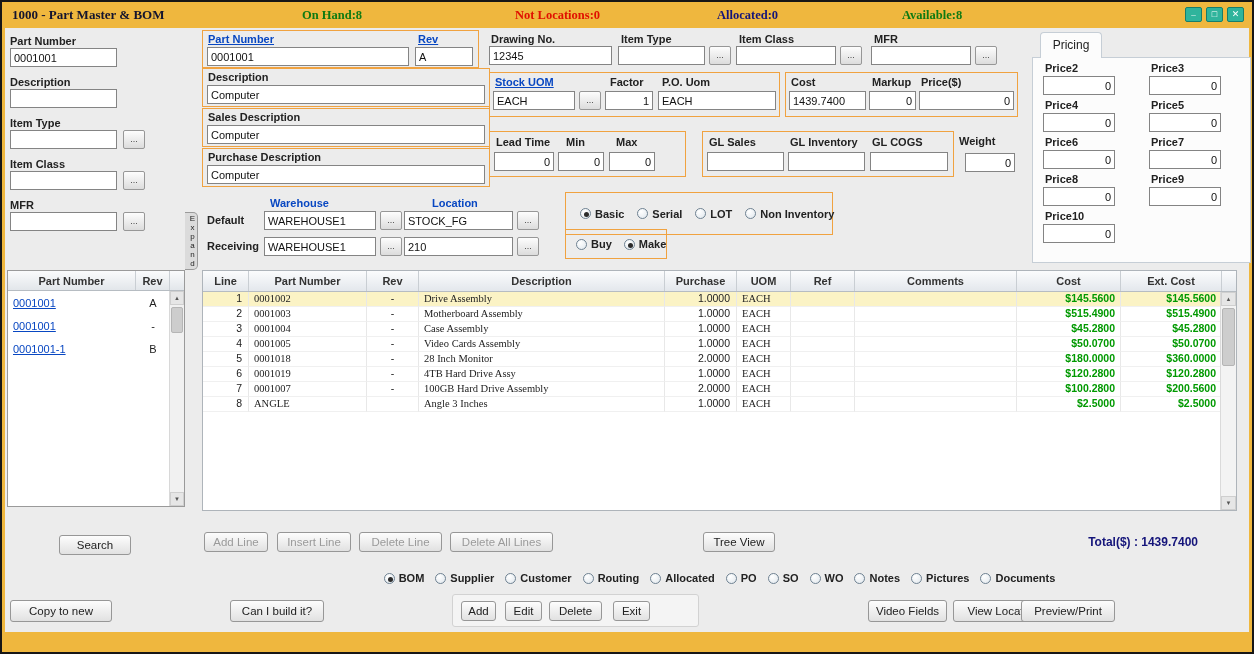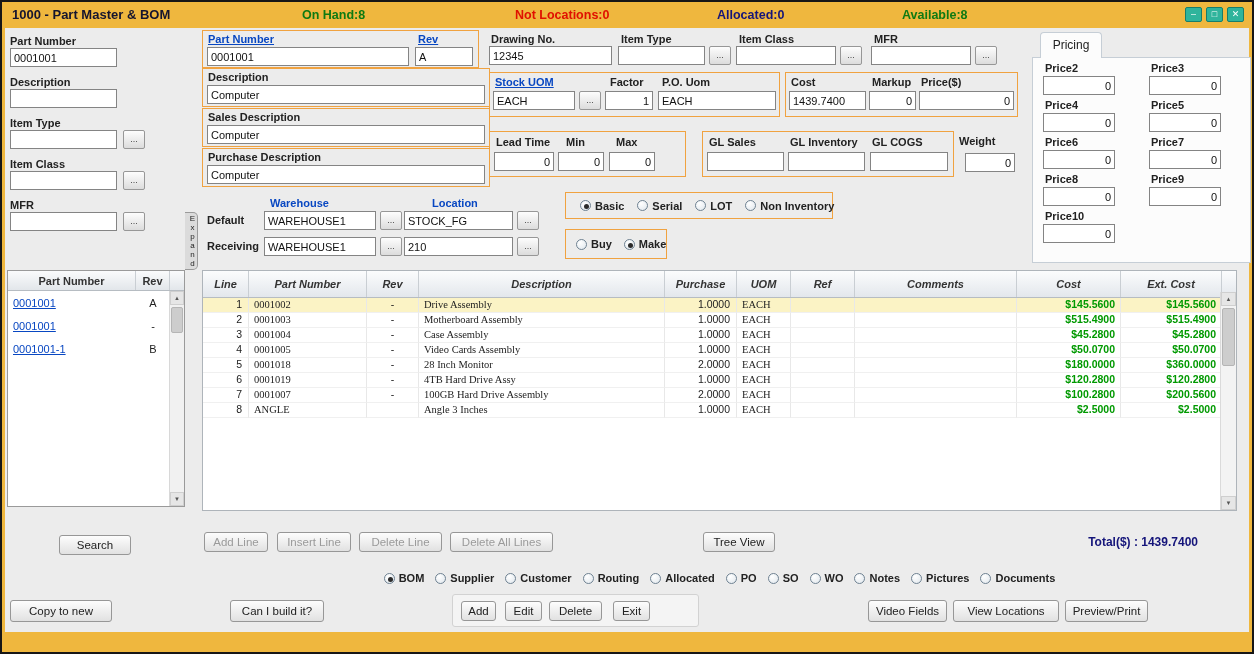--- a/index.html
+++ b/index.html
@@ -1,21 +1,21 @@
 <!DOCTYPE html>
 <html><head>
 <meta charset="utf-8">
 <style>
   * { margin:0; padding:0; box-sizing:border-box; }
   html,body { width:1254px; height:654px; font-family:"Liberation Sans",sans-serif; }
   .window { position:relative; width:1254px; height:654px; border:2px solid #161616; background:#EFB73E; overflow:hidden; }
   .content-bg { position:absolute; left:3px; right:3px; top:26px; height:604px; background:#ECECEC; }
 
   
-  .titlebar { position:absolute; left:0; top:0; right:0; height:26px; }
+  .titlebar { position:absolute; left:0; top:0; right:0; height:26px;font-family:Liberation Serif, serif; }
   .tb-title { position:absolute; left:10px; top:5px; font-size:13px; font-weight:bold; color:#14142E; }
   .tb-stat { position:absolute; top:6px; font-size:12.5px; font-weight:bold; }
   .green { color:#0E7A12; } .red { color:#E01000; } .navy { color:#14147A; }
   .winbtns { position:absolute; right:8px; top:5px; display:flex; gap:4px; }
   .wbtn { width:17px; height:15px; background:#2FB49C; border:1px solid #177E6C; border-radius:2px; color:#fff; font-size:9px; line-height:13px; text-align:center; cursor:pointer; }
 
   
   .flbl { position:absolute; font-size:11px; font-weight:bold; color:#222; white-space:nowrap; }
   .blue { color:#0847C2; } .u { text-decoration:underline; }
   .tb { position:absolute; height:19px; border:1px solid #848484; background:#fff; font-family:"Liberation Sans",sans-serif; font-size:11px; padding:0 3px; color:#111; }
@@ -44,21 +44,21 @@
   .thumb { position:absolute; left:1px; right:1px; background:#cdcdcd; border:1px solid #b5b5b5; border-radius:2px; cursor:pointer; }
 
   .expand { position:absolute; left:183px; top:210px; width:13px; height:58px; background:#DBDBDB; border:1px solid #9a9a9a; border-left:none; border-radius:0 5px 5px 0; writing-mode:vertical-rl; text-orientation:upright; font-size:8px; color:#222; text-align:center; letter-spacing:0; cursor:pointer; }
 
   
   .pr-tab { position:absolute; left:1038px; top:30px; width:62px; height:26px; background:#FCFCFC; border:1px solid #C6CED6; border-bottom:none; border-radius:4px 4px 0 0; font-size:12px; color:#222; text-align:center; line-height:25px; z-index:2; cursor:pointer; }
   .pr-body { position:absolute; left:1030px; top:55px; width:219px; height:206px; background:#FCFCFC; border:1px solid #C6CED6; z-index:1; }
 
   
   .bom { position:absolute; left:200px; top:268px; width:1035px; height:241px; background:#fff; border:1px solid #aeb4ba; }
-  .bom-head { display:flex; height:27px; background:linear-gradient(#fbfcfd,#e3e7ec); border-bottom:1px solid #b6bcc2;font-style:italic; }
+  .bom-head { display:flex; height:21px; background:linear-gradient(#fbfcfd,#e3e7ec); border-bottom:1px solid #b6bcc2; }
   .bh { border-right:1px solid #c9ced3; display:flex; align-items:center; justify-content:center; font-size:11px; font-weight:bold; color:#333; }
   .trow { display:flex; height:15px; background:#fff; }
   .trow.hl { background:#FBF3C5; }
   .c { border-right:1px solid #e8e8e8; border-bottom:1px solid #f0f0f0; font-size:10.5px; color:#222; line-height:13px; overflow:hidden; white-space:nowrap; }
   .col0{width:46px;} .col1{width:118px;} .col2{width:52px;} .col3{width:246px;} .col4{width:72px;}
   .col5{width:54px;} .col6{width:64px;} .col7{width:162px;} .col8{width:104px;} .col9{width:101px;}
   .ar-r { text-align:right; padding-right:6px; } .al-l { padding-left:5px;font-family:Liberation Serif, serif; } .al-c { text-align:center; }
   .money { color:#009900; font-weight:bold; text-align:right; padding-right:5px; }
   .bom-sb { position:absolute; right:0; top:21px; bottom:0; width:16px; background:#f3f3f3; border-left:1px solid #dadada; }
 
@@ -224,21 +224,21 @@
   <input class="tb" style="left: 262px; top: 209px; width: 112px;" value="WAREHOUSE1">
   <span class="dots" style="left:378px;top:209px">...</span>
   <input class="tb" style="left: 402px; top: 209px; width: 109px;" value="STOCK_FG">
   <span class="dots" style="left:515px;top:209px">...</span>
   <span class="flbl" style="left:205px;top:238px">Receiving</span>
   <input class="tb" style="left: 262px; top: 235px; width: 112px;" value="WAREHOUSE1">
   <span class="dots" style="left:378px;top:235px">...</span>
   <input class="tb" style="left: 402px; top: 235px; width: 109px;" value="210">
   <span class="dots" style="left:515px;top:235px">...</span>
 
-  <div class="gbox" style="left:563px;top:190px;width:268px;height:27px;display:flex;align-items:center;gap:13px;padding-left:14px">
+  <div class="gbox" style="left:563px;top:190px;width:268px;height:43px;display:flex;align-items:center;gap:13px;padding-left:14px">
     <span class="opt">
         <span class="radio checked"></span>
         <span class="olbl">Basic</span>
       </span>
     <span class="opt">
         <span class="radio"></span>
         <span class="olbl">Serial</span>
       </span>
     <span class="opt">
         <span class="radio"></span>
@@ -433,14 +433,14 @@
   <div class="btn" style="left:8px;top:598px;width:102px;height:22px">Copy to new</div>
   <div class="btn" style="left:228px;top:598px;width:94px;height:22px">Can I build it?</div>
   <div class="actpanel">
     <div class="btn" style="left:8px;top:6px;width:35px">Add</div>
     <div class="btn" style="left:52px;top:6px;width:37px">Edit</div>
     <div class="btn" style="left:96px;top:6px;width:53px">Delete</div>
     <div class="btn" style="left:160px;top:6px;width:37px">Exit</div>
   </div>
   <div class="btn" style="left:866px;top:598px;width:79px;height:22px">Video Fields</div>
   <div class="btn" style="left:951px;top:598px;width:106px;height:22px">View Locations</div>
-  <div class="btn" style="left:1063px;top:598px;width:83px;height:22px">Preview/Print</div>
+  <div class="btn" style="left:1019px;top:598px;width:94px;height:22px">Preview/Print</div>
 </div>
 
 </body></html>

